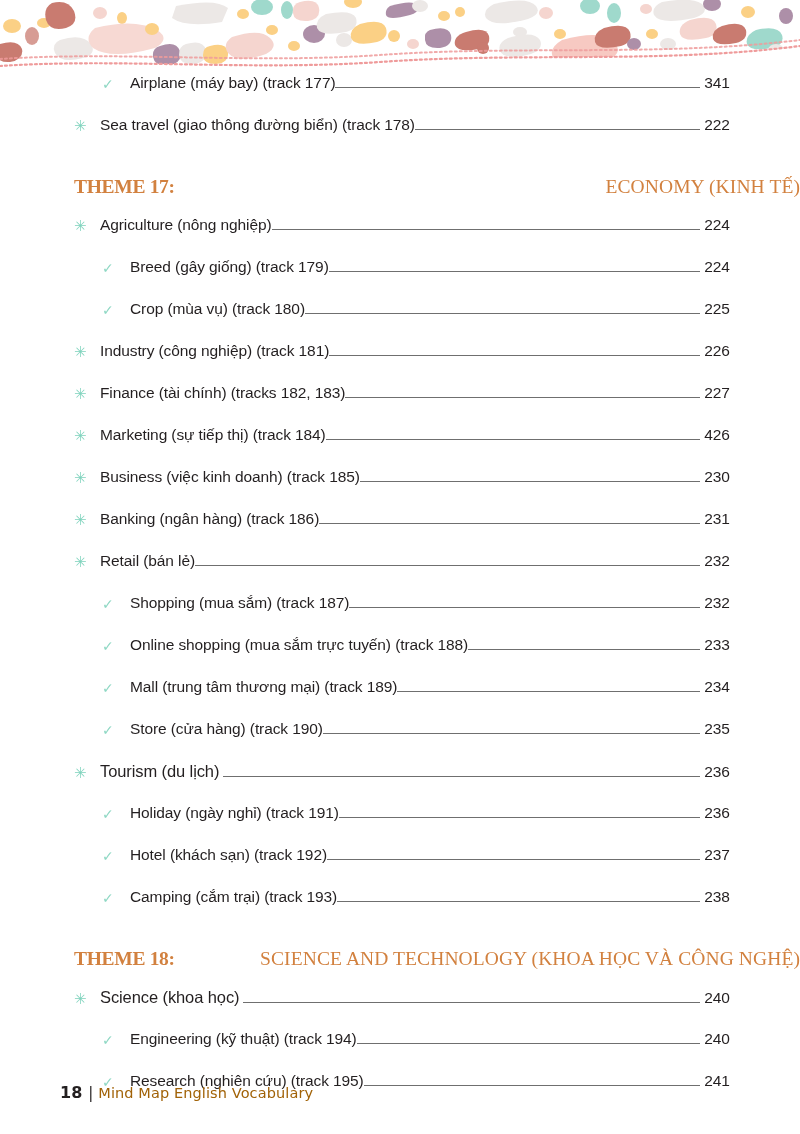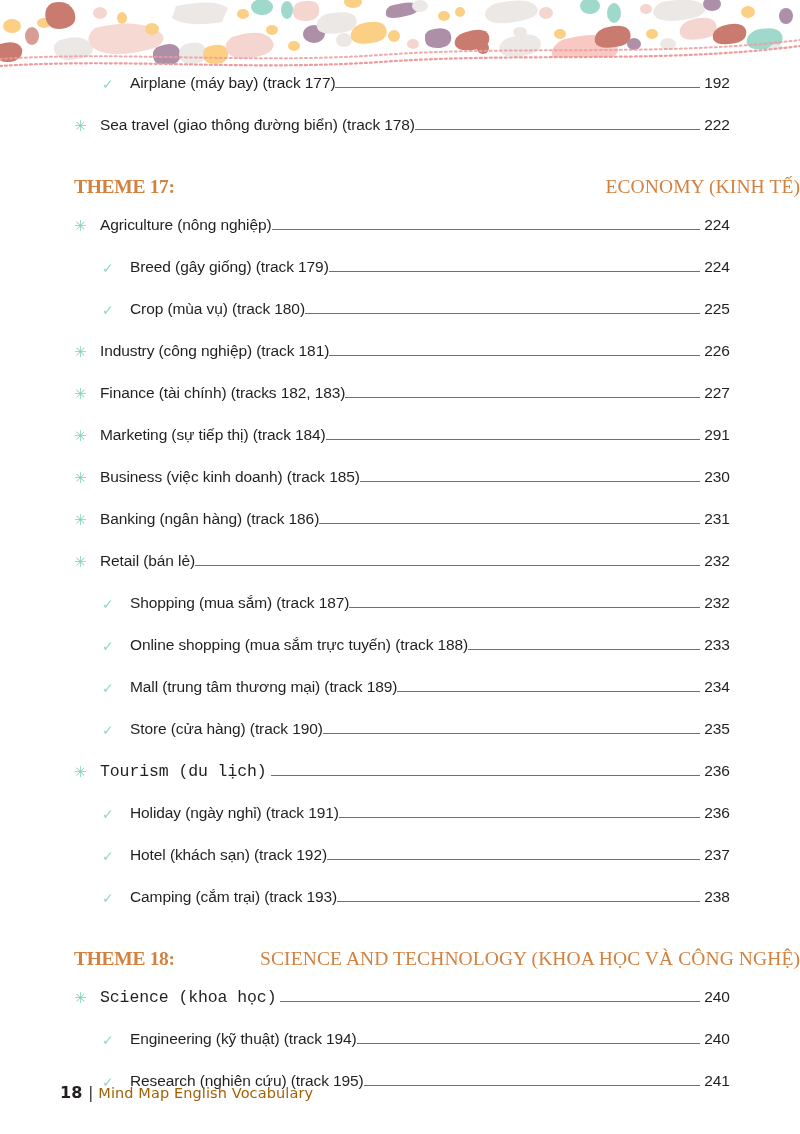--- a/index.html
+++ b/index.html
@@ -69,21 +69,21 @@
   }
 
   .entry-label {
     flex: 0 0 auto;
     font-size: 15.5px;
     color: #231f20;
     white-space: nowrap;
     letter-spacing: -0.1px;
   }
   .entry-label.serif {
-    font-family: Liberation Mono, monospace;
+    font-family: Liberation Sans, sans-serif;
     font-size: 16.5px;
     text-align: right;
   }
 
   .leader {
     flex: 1 1 auto;
     position: relative;
     height: 1px;
     border-bottom: 1px solid #6f6f6f;
     margin: 0 0 3px 0;
@@ -226,21 +226,21 @@
       <path d="M0,66 C120,58 250,71 380,62 C520,52 660,64 800,46" fill="none" stroke="#ef9b9b" stroke-width="2.2" stroke-dasharray="2 3" stroke-linecap="round"></path>
       <path d="M0,59 C120,51 250,64 380,55 C520,45 660,57 800,40" fill="none" stroke="#ef9b9b" stroke-width="2" opacity="0.85" stroke-dasharray="2 3" stroke-linecap="round"></path>
     </svg>
   </div>
 
   <div id="content">
       <div class="toc-row lvl2">
         <span class="bullet check">✓</span>
         <span class="entry-label">Airplane (máy bay) (track 177)</span>
         <span class="leader"></span>
-        <span class="page-num">192</span>
+        <span class="page-num">341</span>
       </div>
       <div class="toc-row">
         <span class="bullet star">✳</span>
         <span class="entry-label">Sea travel (giao thông đường biển) (track 178)</span>
         <span class="leader"></span>
         <span class="page-num">222</span>
       </div>
       <div class="theme-head">
         <span class="theme-num">THEME 17:</span>
         <span class="theme-title">ECONOMY (KINH TẾ)</span>
@@ -272,21 +272,21 @@
       <div class="toc-row">
         <span class="bullet star">✳</span>
         <span class="entry-label">Finance (tài chính) (tracks 182, 183)</span>
         <span class="leader"></span>
         <span class="page-num">227</span>
       </div>
       <div class="toc-row">
         <span class="bullet star">✳</span>
         <span class="entry-label">Marketing (sự tiếp thị) (track 184)</span>
         <span class="leader"></span>
-        <span class="page-num">291</span>
+        <span class="page-num">426</span>
       </div>
       <div class="toc-row">
         <span class="bullet star">✳</span>
         <span class="entry-label">Business (việc kinh doanh) (track 185)</span>
         <span class="leader"></span>
         <span class="page-num">230</span>
       </div>
       <div class="toc-row">
         <span class="bullet star">✳</span>
         <span class="entry-label">Banking (ngân hàng) (track 186)</span>

